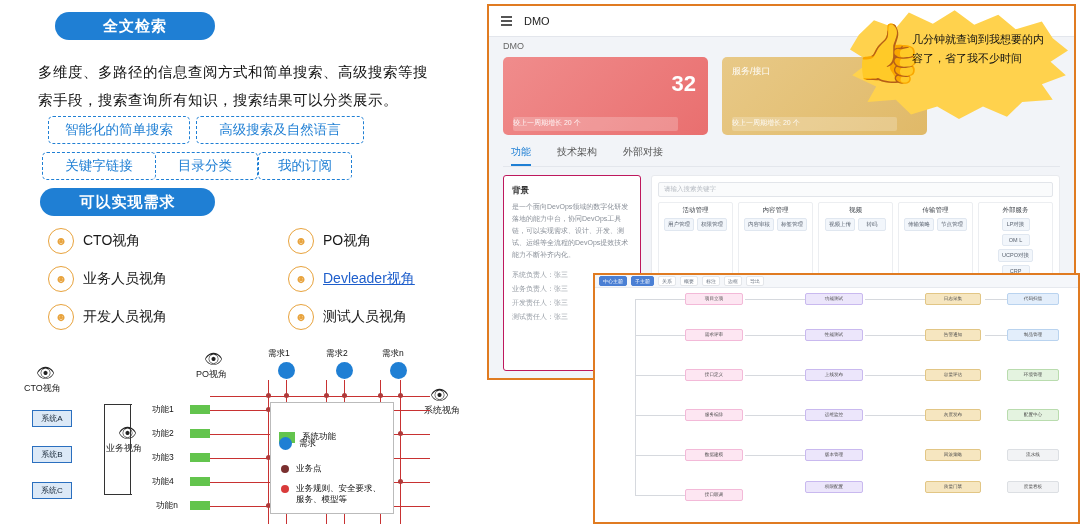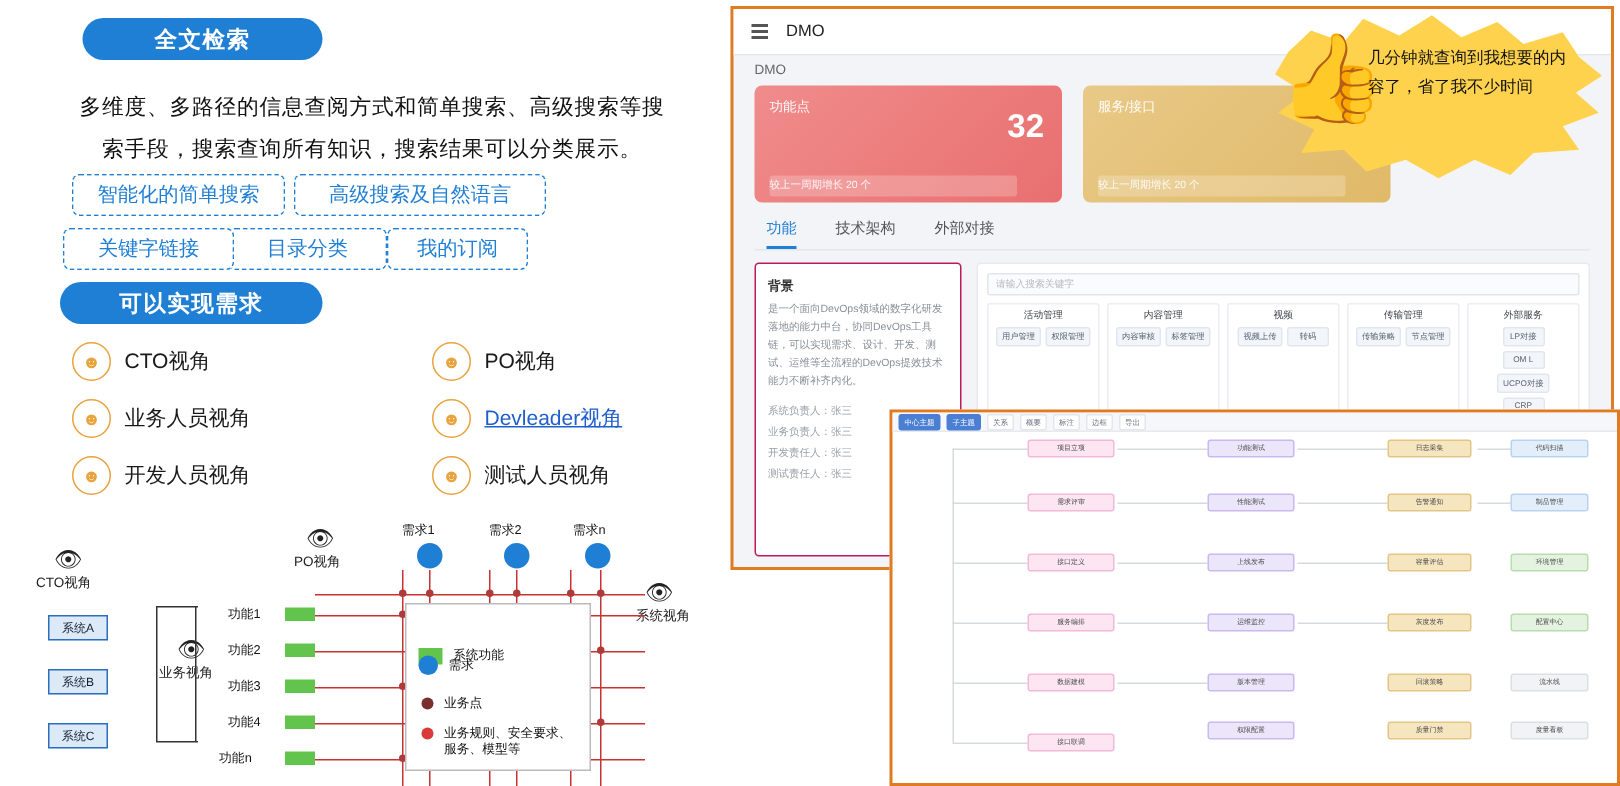--- a/index.html
+++ b/index.html
@@ -11,22 +11,22 @@
   
   #left-panel{position:absolute;left:0;top:0;width:470px;height:524px;}
   .pill{
     background:#1f7fd4;color:#fff;border-radius:16px;
     display:flex;align-items:center;justify-content:center;
     font-size:15px;font-weight:bold;letter-spacing:1px;
   }
   #title-pill{position:absolute;left:55px;top:12px;width:160px;height:28px;}
   #role-pill{position:absolute;left:40px;top:188px;width:175px;height:28px;}
   #desc-text{
-    position:absolute;left:48px;top:58px;width:400px;
-    font-size:14.5px;color:#111;line-height:28px;letter-spacing:.5px;text-align:center;
+    position:absolute;left:38px;top:58px;width:400px;
+    font-size:14.5px;color:#111;line-height:28px;letter-spacing:.5px;
   }
   .tagbox{
     position:absolute;border:1px dashed #1f7fd4;border-radius:5px;
     color:#1f7fd4;font-size:13.5px;display:flex;align-items:center;justify-content:center;
     background:#fff;height:26px;
   }
   #tag-0{left:48px;top:116px;width:140px;}
   #tag-1{left:196px;top:116px;width:166px;}
   #tag-2{left:42px;top:152px;width:112px;}
   #tag-3{left:152px;top:152px;width:104px;}
@@ -226,21 +226,21 @@
 
     <div class="lead" style="left:86px;top:64px;width:1px;height:90px;background:#333;"></div>
     <div class="lead" style="left:86px;top:64px;width:28px;"></div>
     <div class="lead" style="left:86px;top:154px;width:28px;"></div>
     <div class="lead" style="left:112px;top:64px;width:1px;height:90px;background:#333;"></div>
 
     <div class="funclabel" style="left:134px;top:64px;">功能1</div>
     <div class="funclabel" style="left:134px;top:88px;">功能2</div>
     <div class="funclabel" style="left:134px;top:112px;">功能3</div>
     <div class="funclabel" style="left:134px;top:136px;text-align:center;">功能4</div>
-    <div class="funclabel" style="left:128px;top:160px;font-family:Liberation Mono, monospace;">功能n</div>
+    <div class="funclabel" style="left:138px;top:160px;font-family:Liberation Mono, monospace;">功能n</div>
 
     <div class="greenbar" style="left:172px;top:65px;"></div>
     <div class="greenbar" style="left:172px;top:89px;"></div>
     <div class="greenbar" style="left:172px;top:113px;"></div>
     <div class="greenbar" style="left:172px;top:137px;"></div>
     <div class="greenbar" style="left:172px;top:161px;"></div>
 
     <div class="bluedot" style="left:260px;top:22px;"></div>
     <div class="bluedot" style="left:318px;top:22px;"></div>
     <div class="bluedot" style="left:372px;top:22px;"></div>
@@ -313,21 +313,20 @@
         <span></span>
         <span></span>
       </span>
     <span>DMO</span>
   </div>
 
   <div id="crumb">DMO</div>
 
   <div id="cards">
     <div class="card red">
-      <div class="ct">功能点</div>
       <div class="cv">32</div>
       <div class="cbx"></div>
       <div class="cb">较上一周期增长 20 个</div>
     </div>
     <div class="card gold">
       <div class="ct">服务/接口</div>
       <div class="cv">90</div>
       <div class="cbx"></div>
       <div class="cb">较上一周期增长 20 个</div>
     </div>

